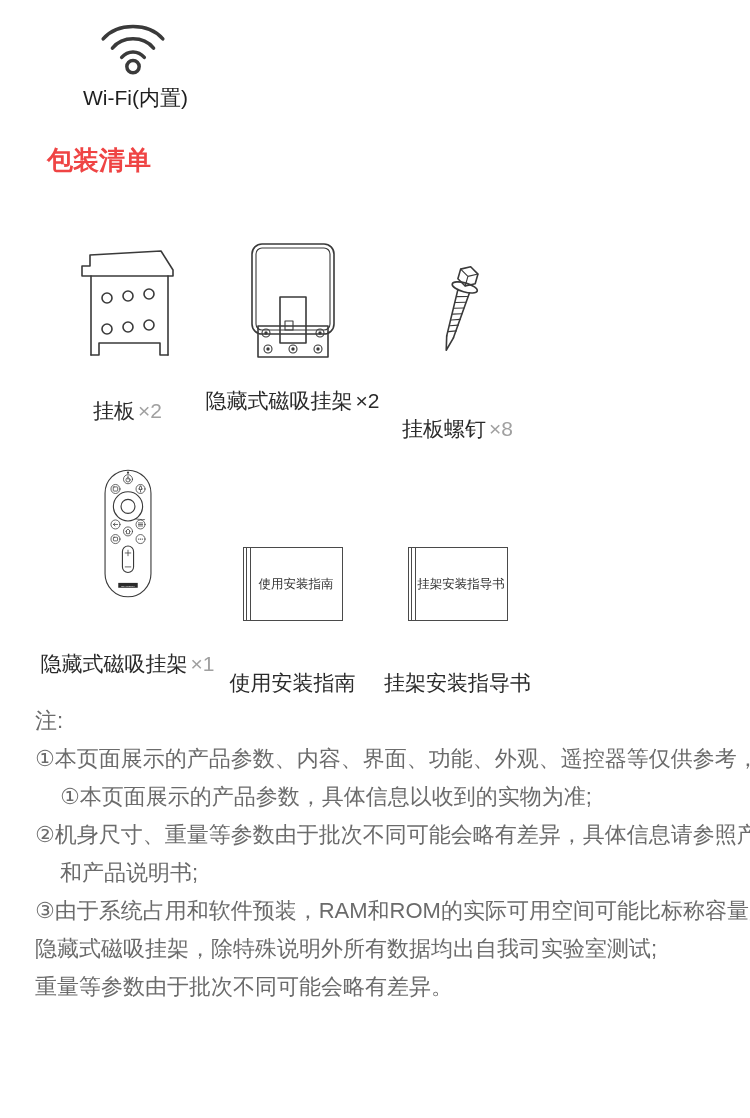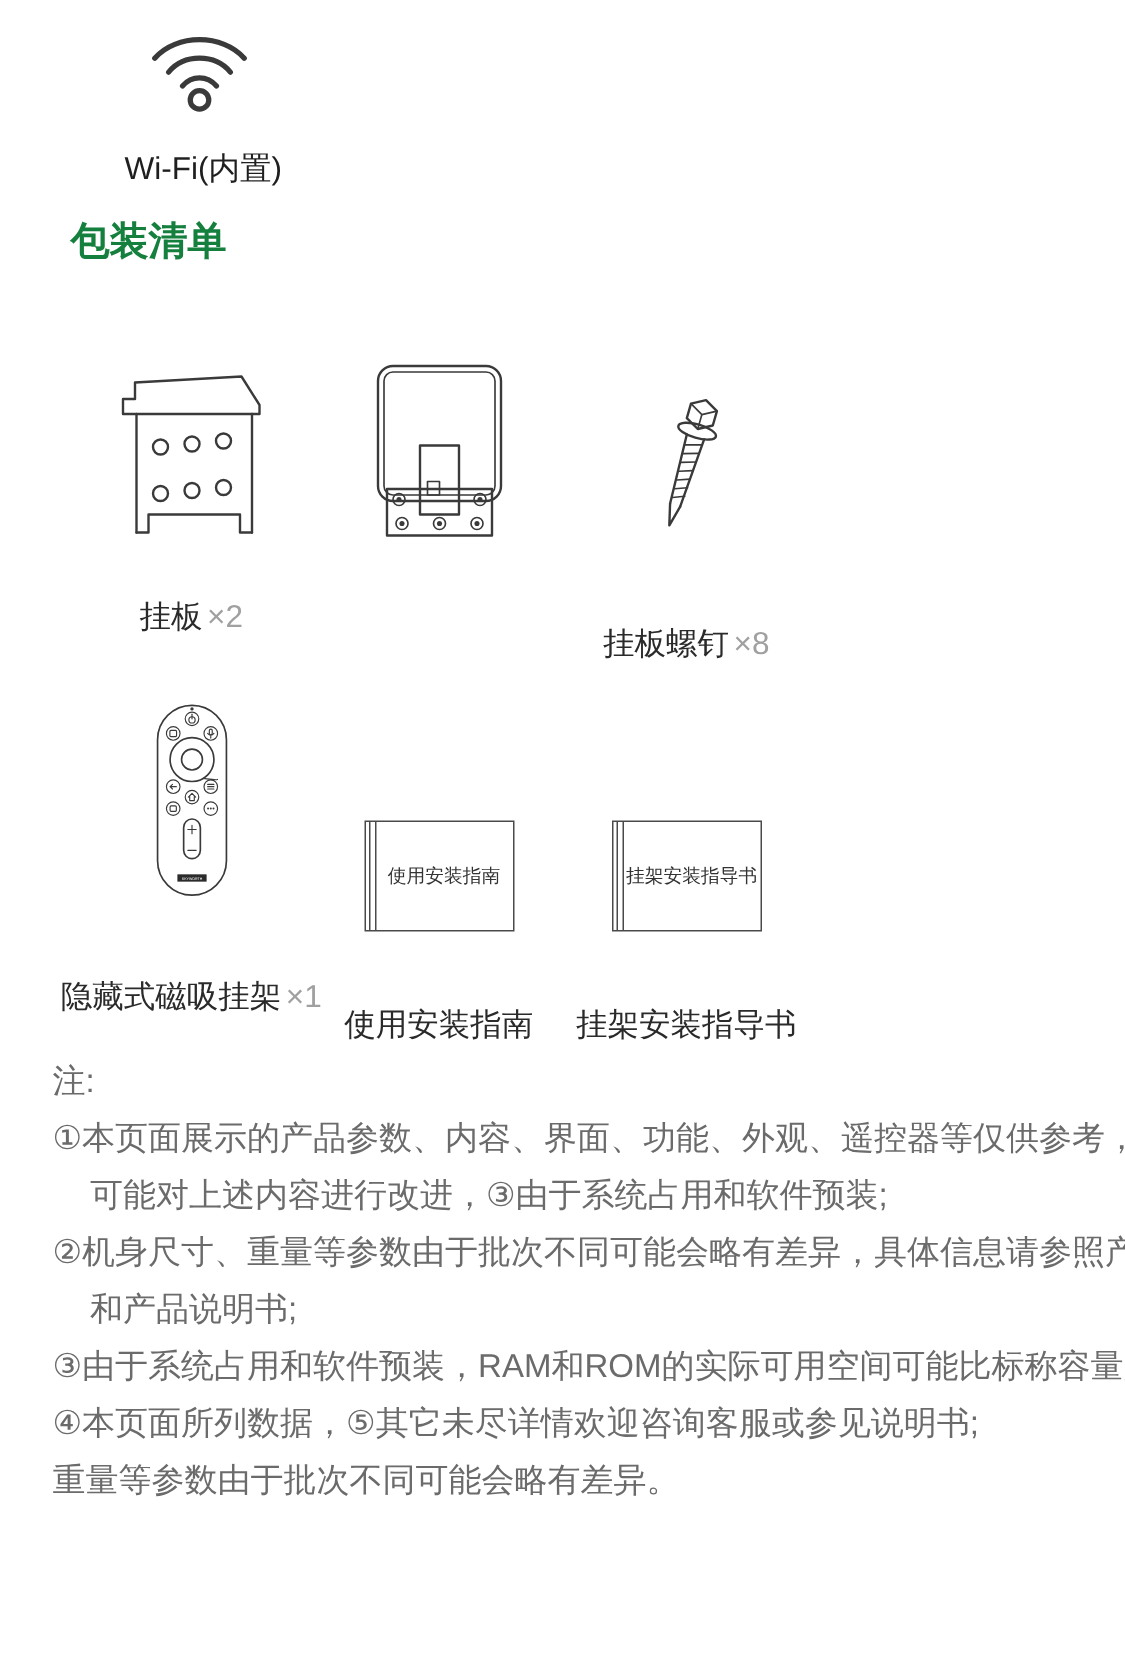--- a/index.html
+++ b/index.html
@@ -3,23 +3,23 @@
 <meta charset="utf-8">
 <style>
   html,body{margin:0;padding:0;background:#fff;}
   .page{
     position:relative;width:750px;height:1118px;background:#ffffff;overflow:hidden;
     font-family:"Liberation Sans","DejaVu Sans",sans-serif;
   }
   
   .wifi-block{position:absolute;left:83px;top:14px;width:100px;text-align:center;}
   .wifi-block svg{display:block;margin:0 auto;}
-  .wifi-label{margin-top:22px;font-size:21px;color:#1f1f1f;letter-spacing:0px;white-space:nowrap;}
+  .wifi-label{margin-top:8px;font-size:21px;color:#1f1f1f;letter-spacing:0px;white-space:nowrap;}
   
-  .section-title{position:absolute;left:47px;top:143px;font-size:26px;font-weight:bold;color:#15803d;}
+  .section-title{position:absolute;left:47px;top:143px;font-size:26px;font-weight:bold;color:#ef4444;}
   
   .pack-row{position:absolute;left:45px;width:660px;display:grid;grid-template-columns:repeat(4,165px);}
   .row1{top:229px;}
   .row2{top:443px;}
   .cell{display:flex;flex-direction:column;align-items:center;}
   .art{display:flex;align-items:flex-end;justify-content:center;width:100%;}
   .row1 .art{height:132px;}
   .row2 .art{height:178px;}
   .caption{margin-top:26px;font-size:21px;color:#2a2a2a;white-space:nowrap;text-align:center;}
   .row2 .caption{margin-top:24px;}
@@ -90,20 +90,21 @@
               <circle cx="75" cy="92" r="1.7" fill="#3a3a3a"></circle>
             <circle class="ln thin" cx="23" cy="108" r="4"></circle>
               <circle cx="23" cy="108" r="1.7" fill="#3a3a3a"></circle>
             <circle class="ln thin" cx="48" cy="108" r="4"></circle>
               <circle cx="48" cy="108" r="1.7" fill="#3a3a3a"></circle>
             <circle class="ln thin" cx="73" cy="108" r="4"></circle>
               <circle cx="73" cy="108" r="1.7" fill="#3a3a3a"></circle>
           </g>
         </svg>
       </div>
+      <div class="caption"><span>隐藏式磁吸挂架</span><span class="qty qty-dark">×2</span></div>
     </div>
 
     <div class="cell">
       <div class="art pb28">
         <svg width="64" height="100" viewBox="0 0 64 100">
           <g transform="rotate(16 32 50)">
             <polygon class="ln" points="32,4 41,9 41,19 32,24 23,19 23,9"></polygon>
             <path class="ln thin" d="M23,9 L32,14 L41,9 M32,14 V24"></path>
             <ellipse class="ln" cx="32" cy="25.5" rx="13" ry="4.5"></ellipse>
             <path class="ln" d="M26,29.5 L28,77 M38,29.5 L35,77"></path>
@@ -174,21 +175,21 @@
           <div class="booklet-cover-text">挂架安装指导书</div>
         </div>
       </div>
       <div class="caption"><span>挂架安装指导书</span></div>
     </div>
   </div>
 
   <div class="notes">
     <div class="note-line">注:</div>
     <div class="note-line">①本页面展示的产品参数、内容、界面、功能、外观、遥控器等仅供参考，我司有</div>
-    <div class="note-line note-indent">可能对上述内容进行改进，③由于系统占用和软件预装;</div>
+    <div class="note-line note-indent">①本页面展示的产品参数，具体信息以收到的实物为准;</div>
     <div class="note-line">②机身尺寸、重量等参数由于批次不同可能会略有差异，具体信息请参照产品实物</div>
     <div class="note-line note-indent">和产品说明书;</div>
     <div class="note-line">③由于系统占用和软件预装，RAM和ROM的实际可用空间可能比标称容量少;</div>
-    <div class="note-line">④本页面所列数据，⑤其它未尽详情欢迎咨询客服或参见说明书;</div>
+    <div class="note-line">隐藏式磁吸挂架，除特殊说明外所有数据均出自我司实验室测试;</div>
     <div class="note-line">重量等参数由于批次不同可能会略有差异。</div>
   </div>
 
 </div>
 
 </body></html>

